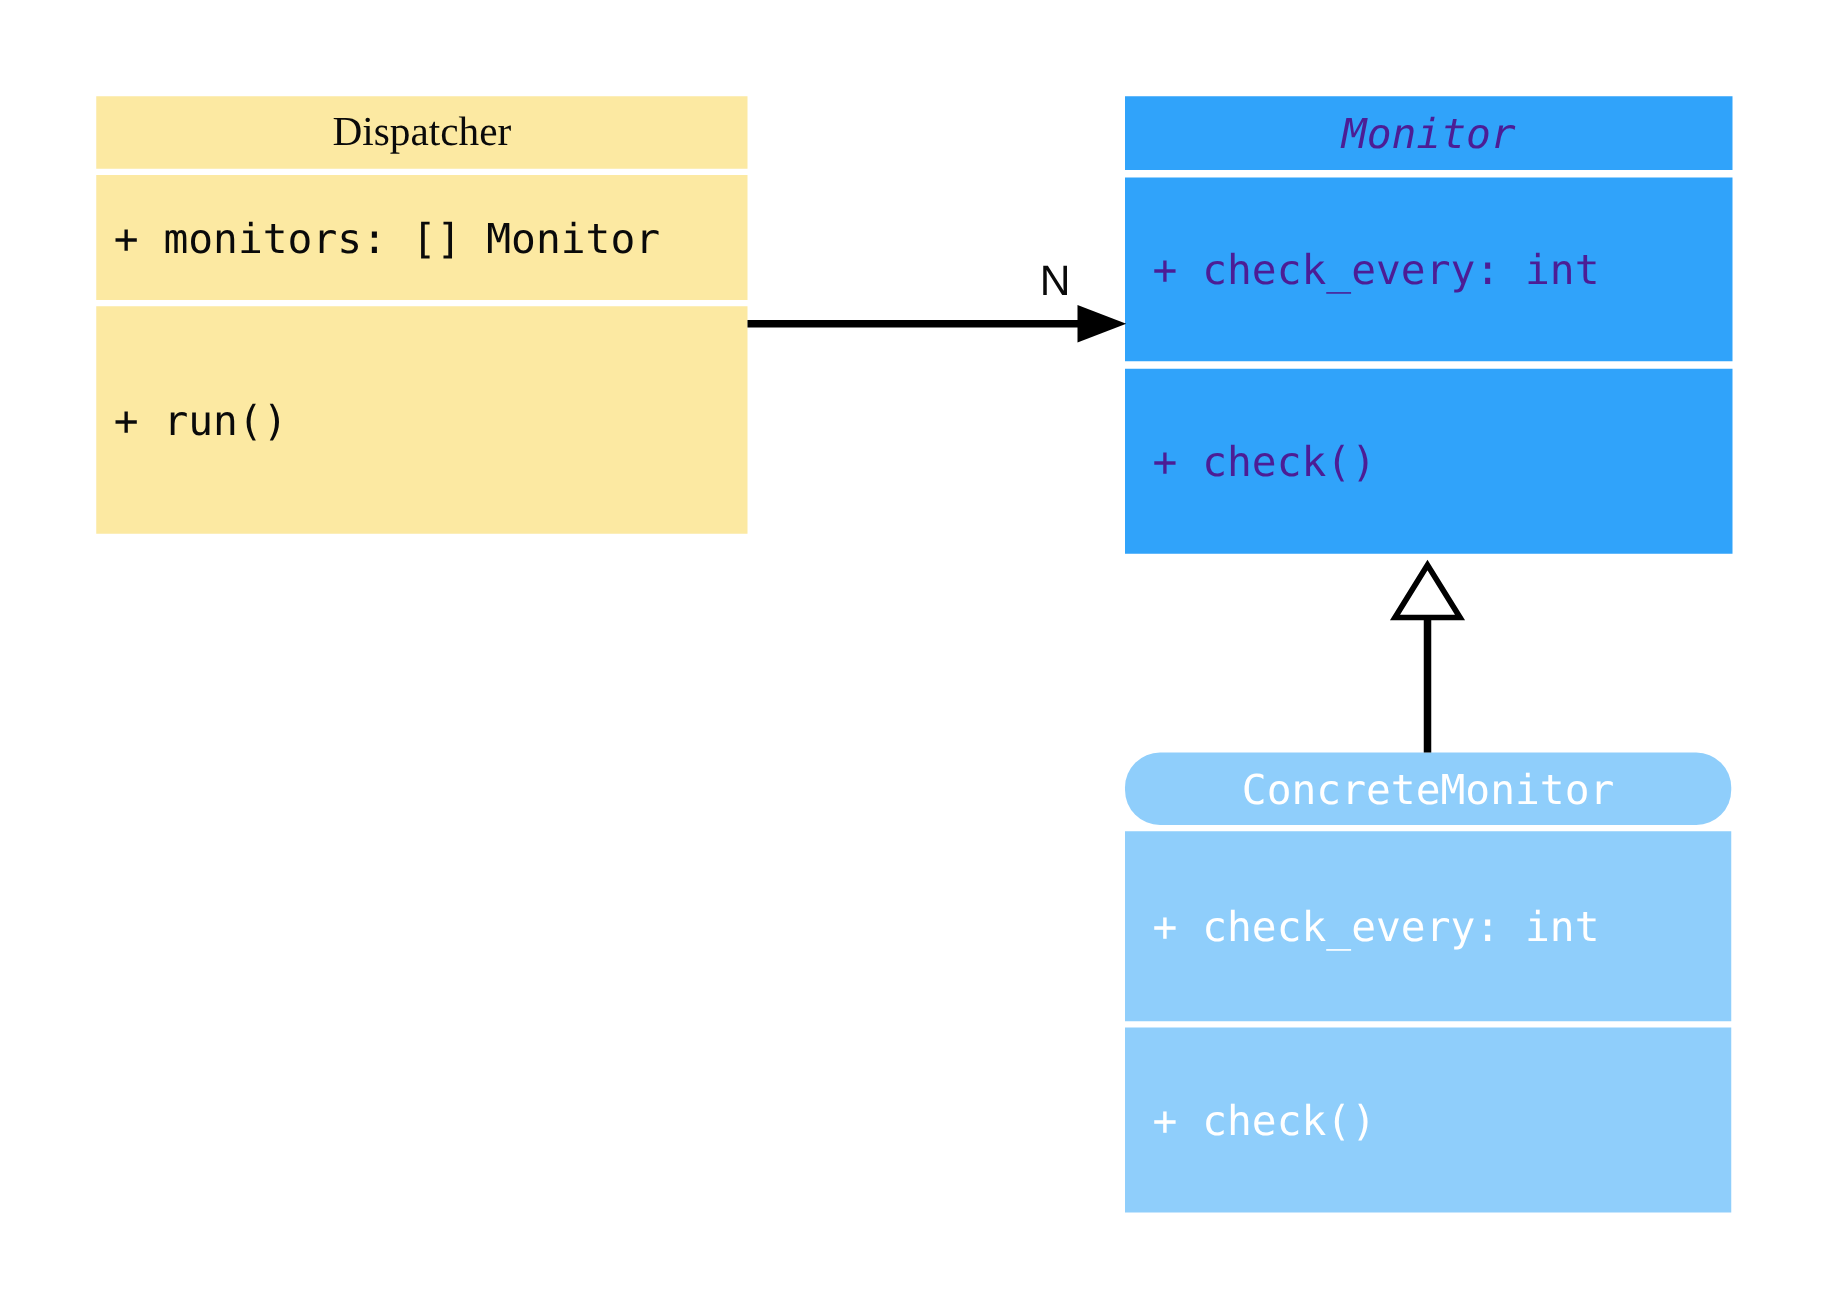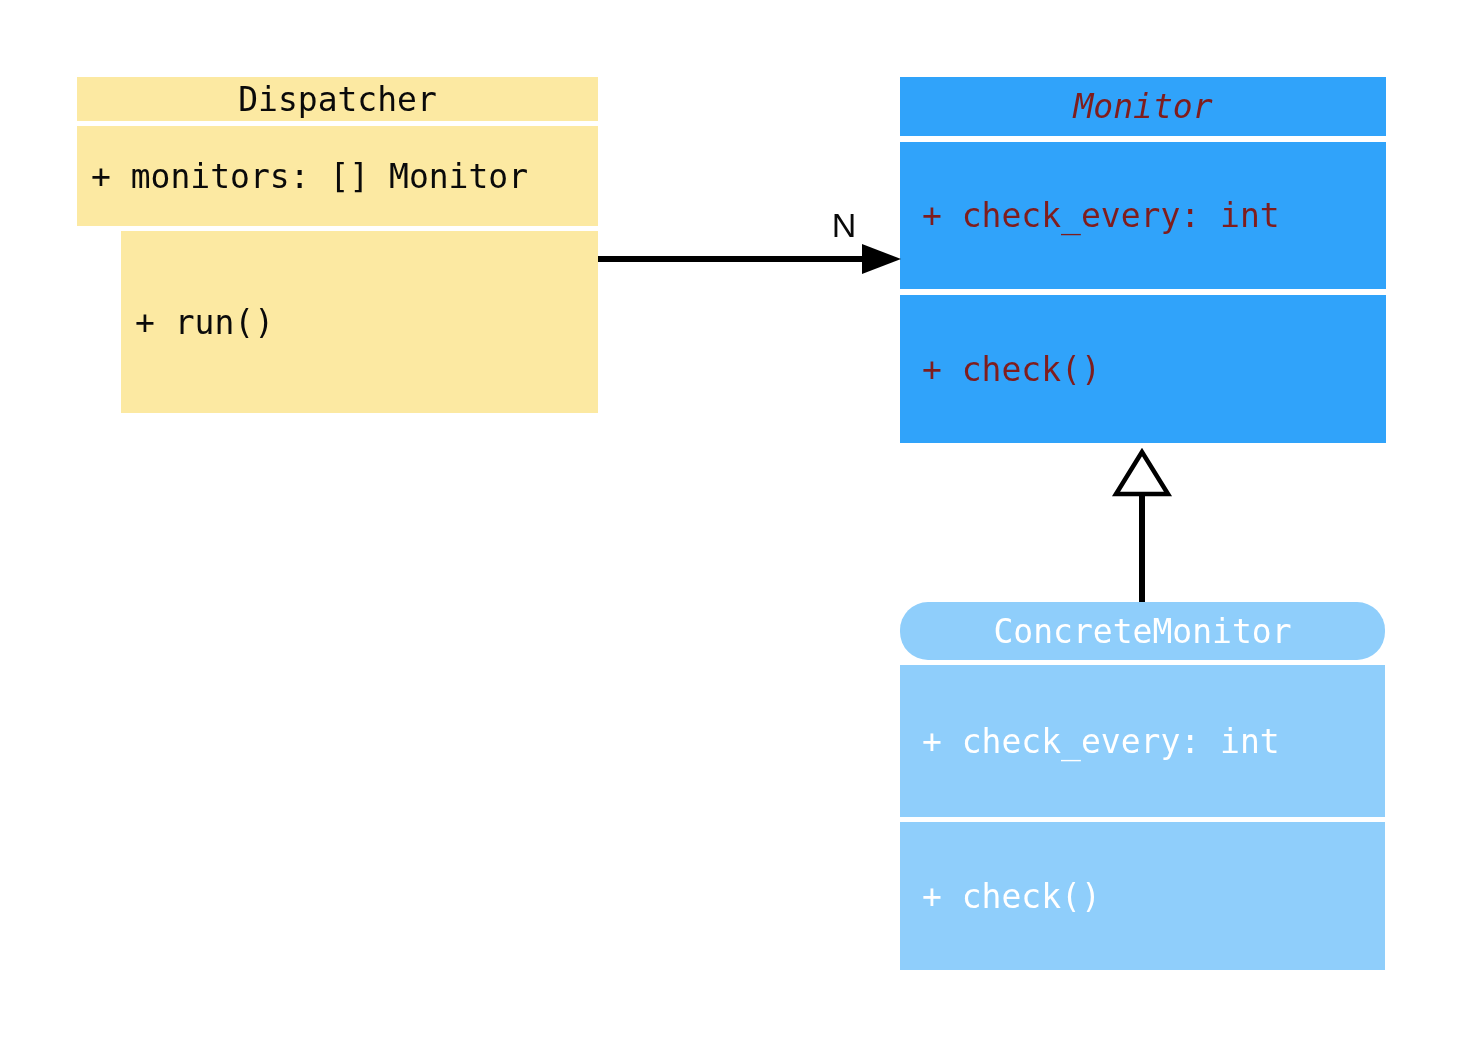--- a/index.html
+++ b/index.html
@@ -37,27 +37,27 @@
     font-size: 33px;
   }
   .code-line {
     line-height: 35px;
     white-space: pre;
   }
 
   
   #dispatcher { left: 77px; top: 77px; width: 521px; }
   #dispatcher .sec { background: #FCE9A2; color: #0a0a0a; }
-  #dispatcher .sec-title { height: 44px; }
+  #dispatcher .sec-title { height: 58px; font-family: Liberation Serif, serif; }
   #dispatcher .sec-attrs { height: 100px; margin-top: 5px; padding-left: 14px; }
-  #dispatcher .sec-methods { height: 182px; margin-top: 5px; padding-left: 14px; margin-left: 44px; }
+  #dispatcher .sec-methods { height: 182px; margin-top: 5px; padding-left: 14px; }
 
   
   #monitor { left: 900px; top: 77px; width: 486px; }
-  #monitor .sec { background: #30A3FA; color: #7f1d1d; }
+  #monitor .sec { background: #30A3FA; color: #4c1d95; }
   #monitor .sec-title { height: 59px; font-style: italic; }
   #monitor .sec-attrs { height: 147px; margin-top: 6px; padding-left: 22px; }
   #monitor .sec-methods { height: 148px; margin-top: 6px; padding-left: 22px; }
 
   
   #concrete-monitor { left: 900px; top: 602px; width: 485px; }
   #concrete-monitor .sec { background: #8FCEFB; color: #ffffff; }
   #concrete-monitor .sec-title { height: 58px; border-radius: 28px; }
   #concrete-monitor .sec-attrs { height: 152px; margin-top: 5px; padding-left: 22px; }
   #concrete-monitor .sec-methods { height: 148px; margin-top: 5px; padding-left: 22px; }

